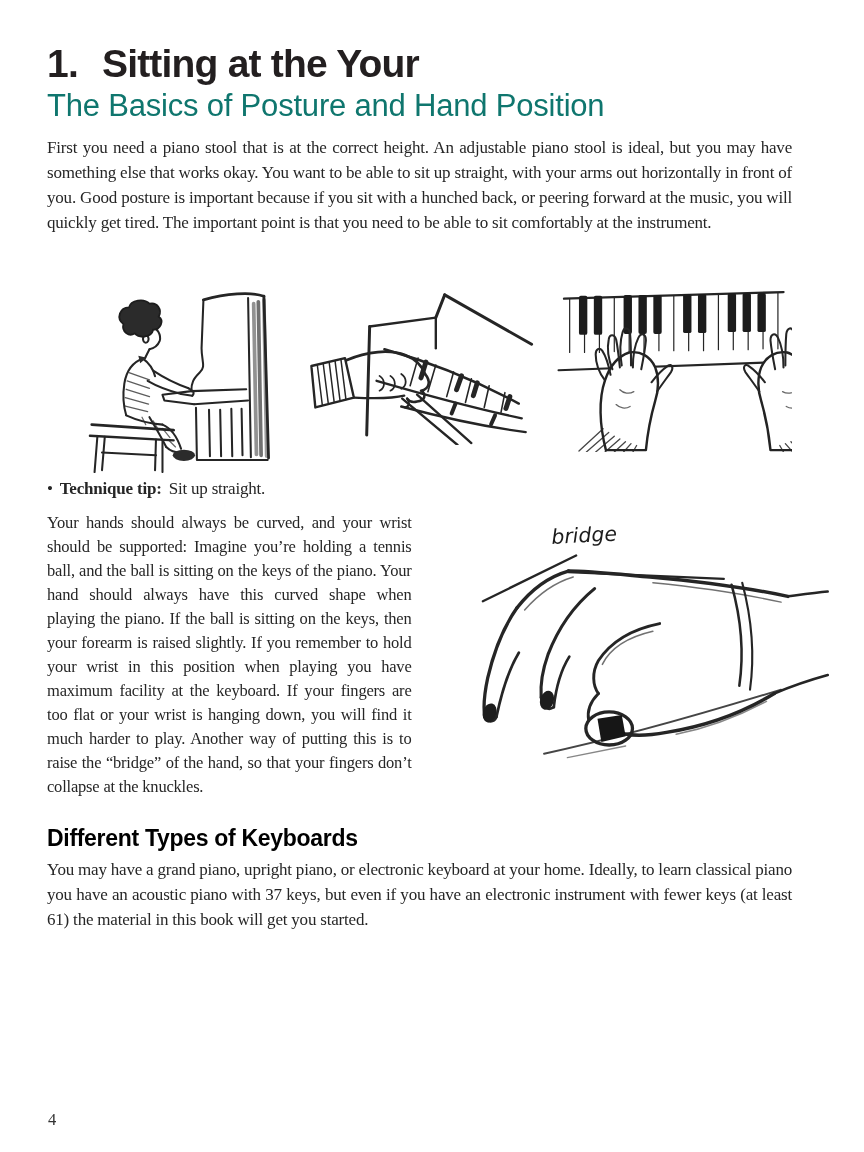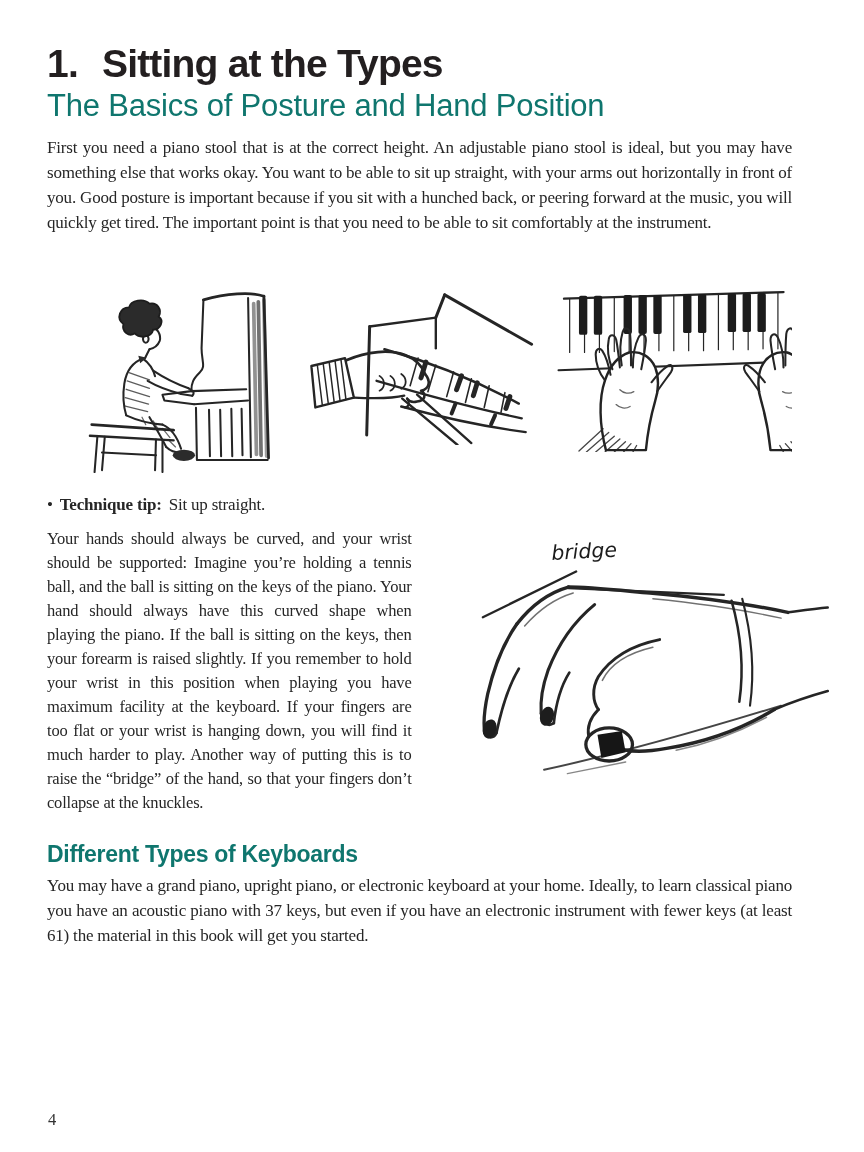--- a/index.html
+++ b/index.html
@@ -41,21 +41,21 @@
     text-align:justify;
     color:#262626;
     width:745px;
     margin-top:13px;
   }
   .tip {
     font-size:17px;
     line-height:24px;
     letter-spacing:-0.2px;
     color:#262626;
-    margin-top:20px;
+    margin-top:4px;
   }
   .tip .bullet { margin-right:7px; }
   .tip .tip-label { font-weight:bold; margin-right:7px; }
   
   .fig-row {
     width:745px;
     margin-top:24px;
     height:214px;
     display:flex;
     justify-content:space-between;
@@ -83,40 +83,40 @@
     font-style:italic;
     font-size:21px;
     fill:#1c1c1c;
   }
   
   .section-heading {
     font-family:"Liberation Sans", sans-serif;
     font-weight:bold;
     font-size:23px;
     letter-spacing:-0.3px;
-    color:#0f766e;
+    color:#000000;
     margin-top:26px;
   }
   .section-heading + .body-par { margin-top:5px; }
   
   .page-number {
     position:absolute;
     left:48px; bottom:22px;
     font-size:16.5px;
     color:#333333;
   }
 </style>
 </head>
 <body>
 
 <div class="page">
 
   <h1 class="title-row">
     <span class="chapter-num">1.</span>
-    <span>Sitting at the Types</span>
+    <span>Sitting at the Your</span>
   </h1>
   <h2 class="subtitle">The Basics of Posture and Hand Position</h2>
 
   <p class="body-par">First you need a piano stool that is at the correct height. An adjustable piano stool is ideal, but you may have something else that works okay. You want to be able to sit up straight, with your arms out horizontally in front of you. Good posture is important because if you sit with a hunched back, or peering forward at the music, you will quickly get tired. The important point is that you need to be able to sit comfortably at the instrument.</p>
 
   <div class="fig-row">
 
     <svg class="sketch" width="244" height="214" viewBox="0 0 250 230">
       <g class="ink" stroke-width="2.2">
         <path d="M162,44 C186,37 213,35 227,40" stroke-width="3"></path>

